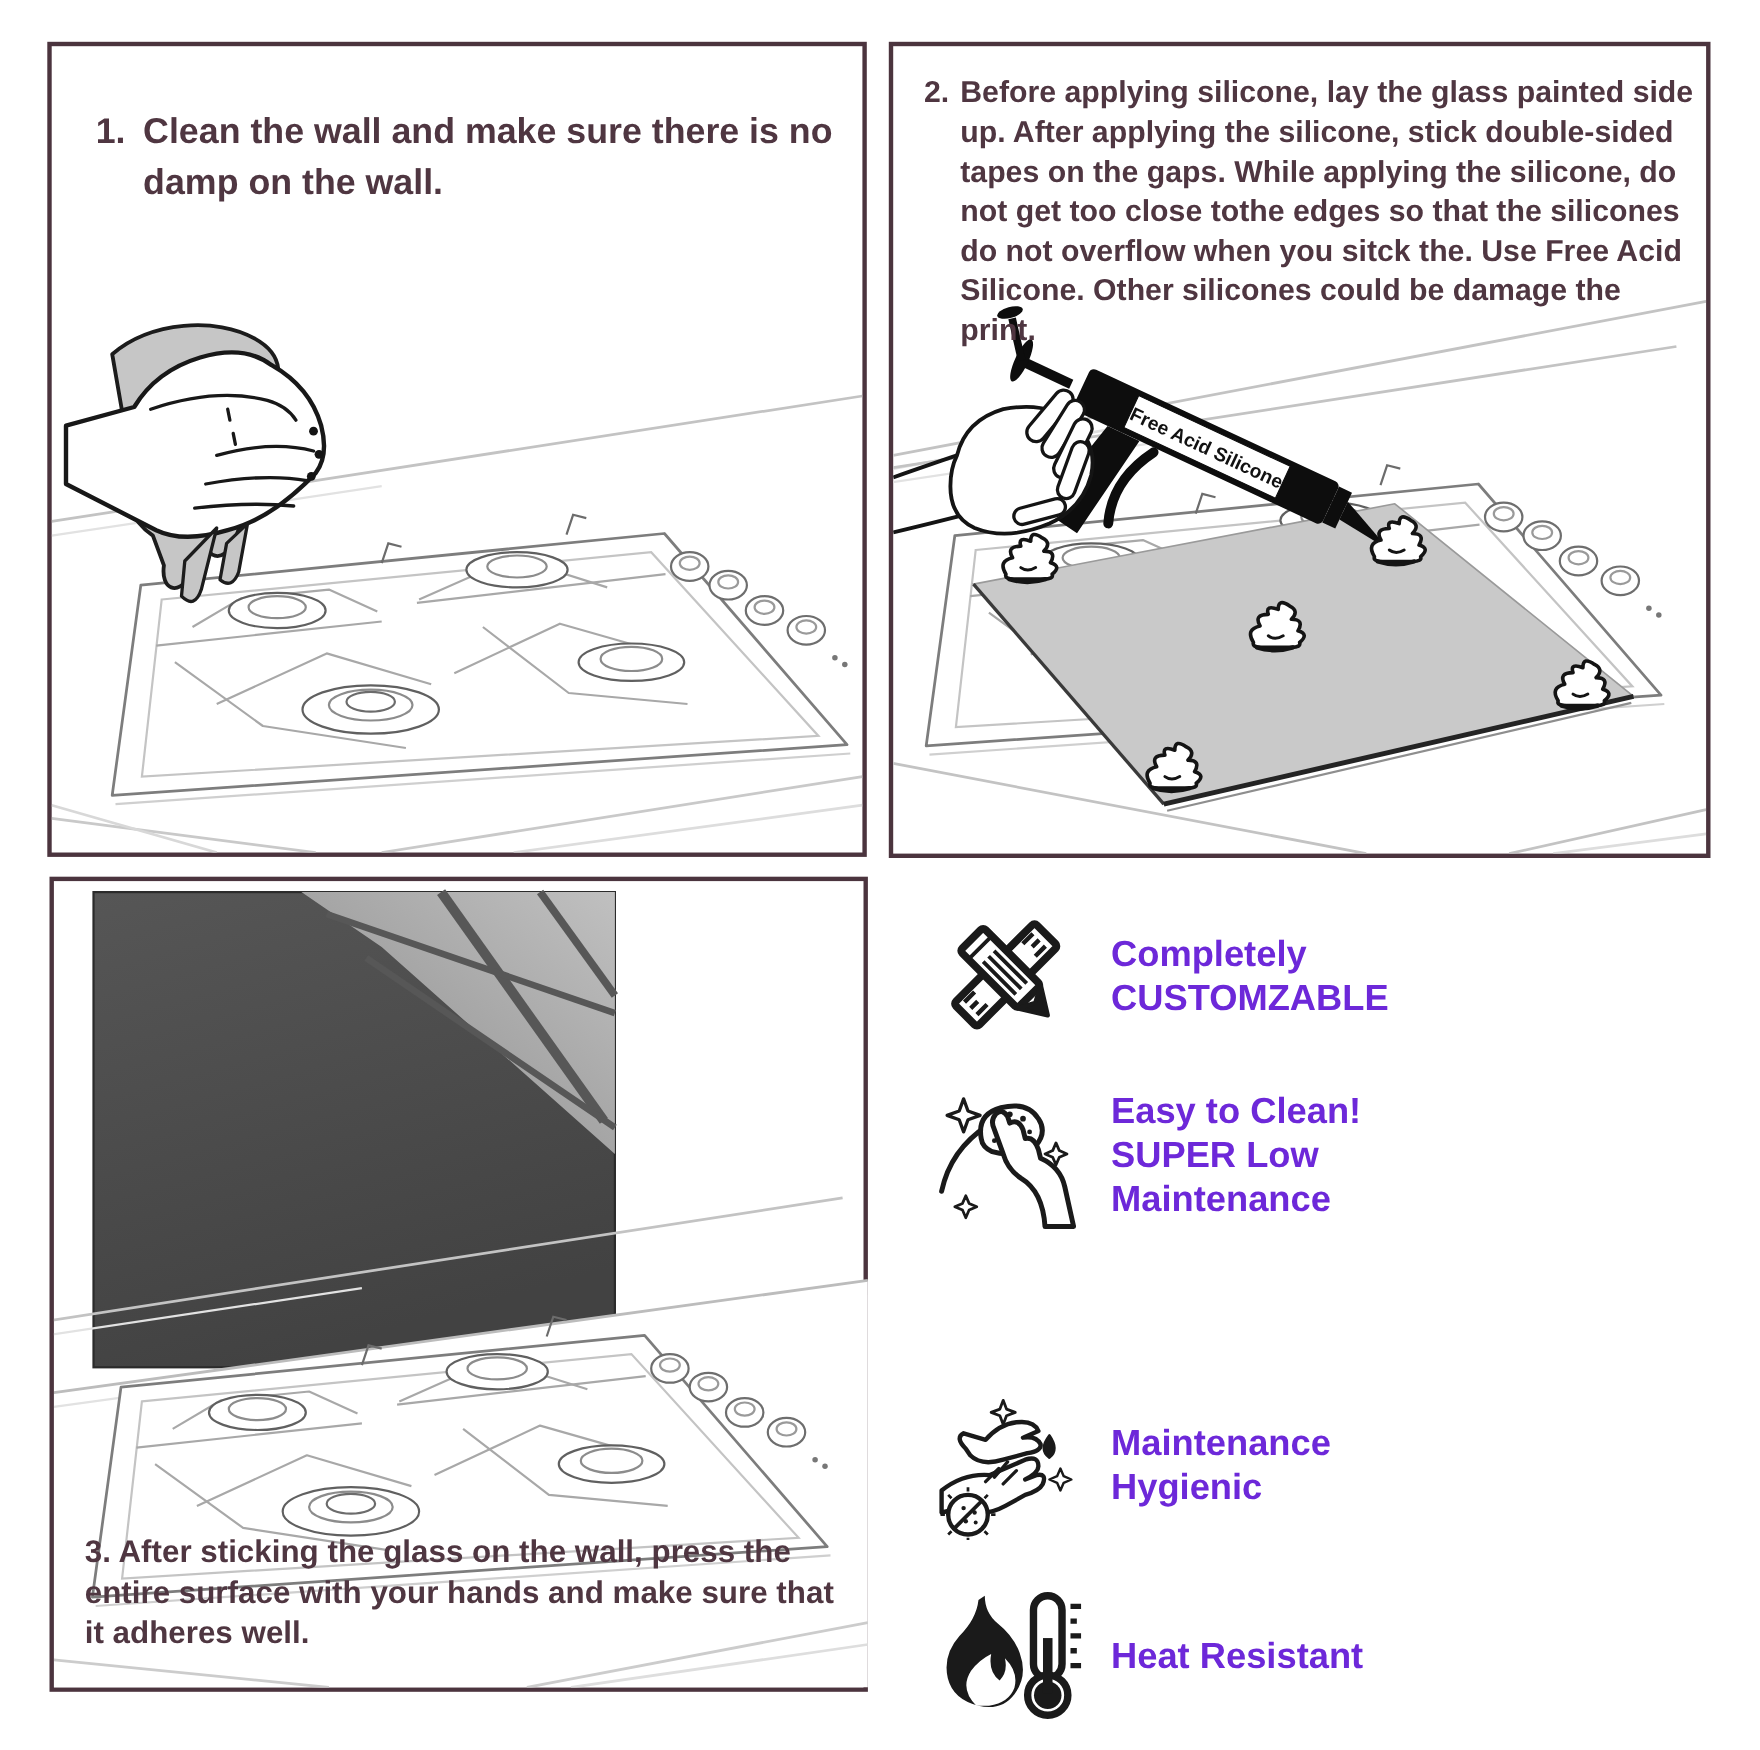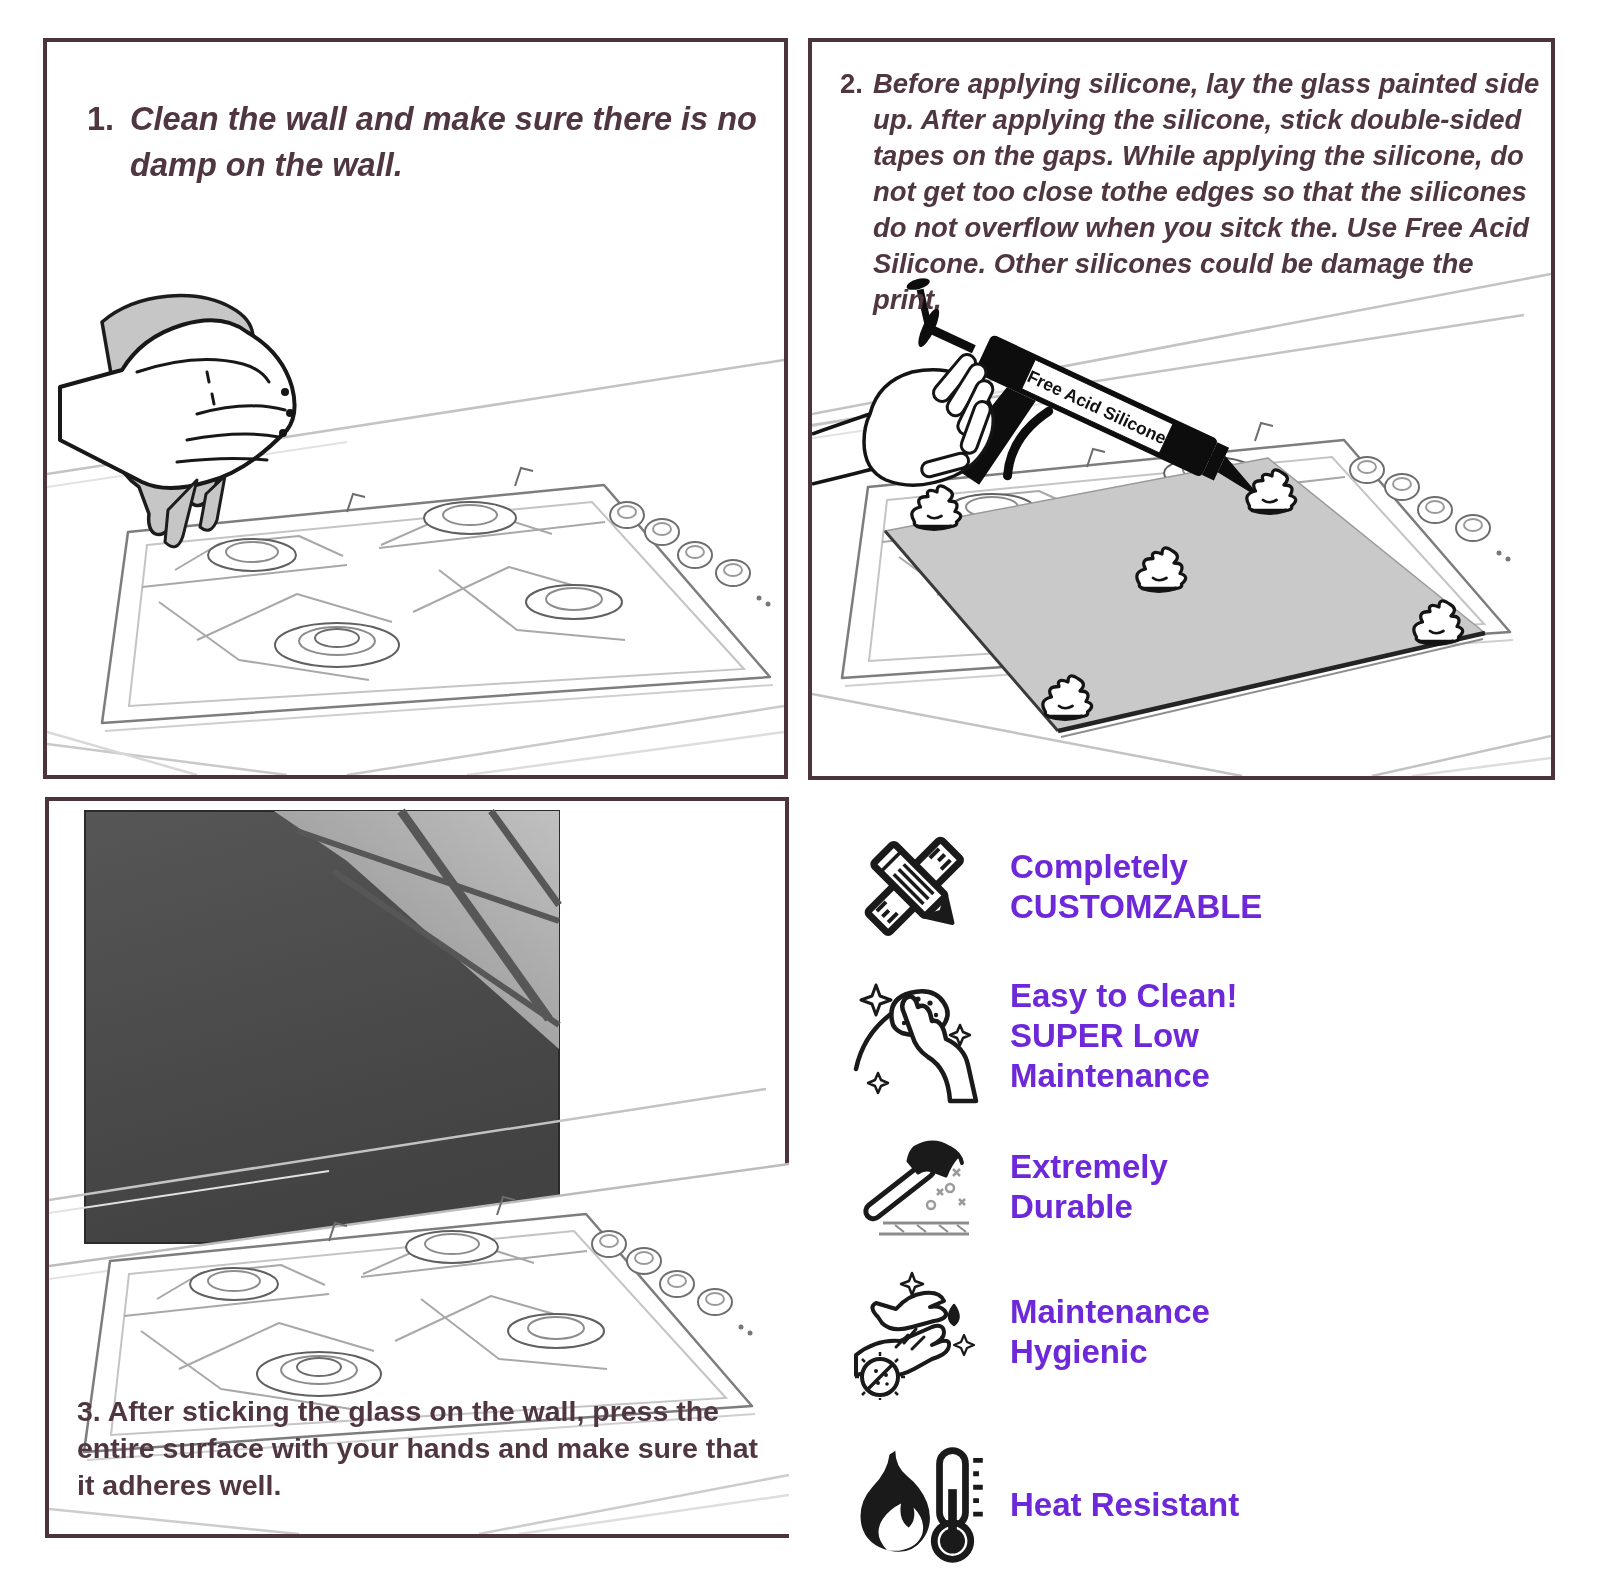--- a/index.html
+++ b/index.html
@@ -5,33 +5,33 @@
   html,body{margin:0;padding:0;background:#ffffff;}
   .stage{position:relative;width:1600px;height:1591px;background:#fff;overflow:hidden;
          font-family:"Liberation Sans", sans-serif;}
   .panel{position:absolute;border:4px solid #4b343e;background:#fff;box-sizing:border-box;}
   #panel1{left:43px;top:38px;width:745px;height:741px;}
   #panel2{left:808px;top:38px;width:747px;height:742px;}
   #panel3{left:45px;top:797px;width:744px;height:741px;}
   .illus{position:absolute;left:0;top:0;}
   .step{position:absolute;display:flex;color:#4f3641;font-weight:bold;}
   .step .num{flex:0 0 auto;}
-  .step .body{flex:1 1 auto;font-style:italic;}
+  .step .body{flex:1 1 auto;}
   #step1{left:40px;top:54px;width:682px;font-size:32.5px;line-height:1.42;gap:16px;}
   #step2{left:28px;top:24px;width:700px;font-size:27.5px;line-height:1.31;gap:10px;}
   #step3{position:absolute;left:28px;top:592px;width:706px;color:#4f3641;font-weight:bold;
          font-size:28.5px;line-height:1.3;}
   #step3 .num,#step3 .body{display:inline;}
   .features{position:absolute;left:840px;top:818px;width:660px;height:730px;}
   .feat{position:absolute;left:0;display:flex;align-items:center;}
   .feat .icon-box{flex:0 0 150px;display:flex;justify-content:center;align-items:center;}
   .feat .label{margin-left:20px;color:#6d28d9;font-weight:bold;font-size:33px;line-height:1.22;
                white-space:pre-line;}
   #feat1{top:8px;height:122px;}
-  #feat2{top:148px;height:140px;}
+  #feat2{top:162px;height:140px;}
   #feat3{top:310px;height:118px;}
   #feat4{top:444px;height:140px;}
   #feat5{top:626px;height:122px;}
   svg text{font-family:"Liberation Sans", sans-serif;}
 </style>
 </head>
 <body>
 
 <div class="stage">
 
@@ -274,44 +274,20 @@
             <path d="M112 56 L115 63 L122 66 L115 69 L112 76 L109 69 L102 66 L109 63 Z" stroke-width="2.5" fill="#ffffff"></path>
             <path d="M30 104 L33 111 L40 114 L33 117 L30 124 L27 117 L20 114 L27 111 Z" stroke-width="2.5" fill="#ffffff"></path>
           </g>
         </svg>
       </div>
       <div class="label">Easy to Clean!
 SUPER Low
 Maintenance</div>
     </div>
 
-    <div class="feat" id="feat3">
-      <div class="icon-box">
-        <svg width="120" height="112" viewBox="0 0 120 112">
-          <g stroke="#1a1a1a" stroke-width="5" fill="#ffffff" stroke-linejoin="round" stroke-linecap="round">
-            <rect x="4" y="52" width="82" height="15" rx="7.5" transform="rotate(-38 45 60)"></rect>
-            <path d="M60 16 Q78 6 94 16 L103 25 Q95 34 91 45 L78 40 Q69 37 63 42 L53 30 Q55 20 60 16 Z" fill="#1a1a1a" stroke-width="3"></path>
-            <path d="M95 17 Q105 22 107 32" fill="none" stroke-width="4"></path>
-          </g>
-          <g stroke="#9b9b9b" stroke-width="2.5" fill="none">
-            <path d="M98 38 l7 7 M105 38 l-7 7"></path>
-            <path d="M82 58 l6 6 M88 58 l-6 6"></path>
-            <path d="M104 68 l6 6 M110 68 l-6 6"></path>
-            <circle cx="95" cy="57" r="4"></circle>
-            <circle cx="76" cy="74" r="4"></circle>
-          </g>
-          <g stroke="#8d8d8d" fill="none">
-            <path d="M28 92 L114 92 M24 103 L114 103" stroke-width="3"></path>
-            <path d="M40 94 l9 7 M62 94 l9 7 M84 94 l9 7 M102 94 l9 7" stroke-width="2"></path>
-          </g>
-        </svg>
-      </div>
-      <div class="label">Extremely
-Durable</div>
-    </div>
 
     <div class="feat" id="feat4">
       <div class="icon-box">
         <svg width="135" height="135" viewBox="0 0 135 135">
           <g stroke="#1a1a1a" stroke-width="4" fill="#ffffff" stroke-linejoin="round" stroke-linecap="round">
             <path d="M30 52 Q20 42 28 38 L48 44 Q60 30 76 28 Q92 26 96 36 L82 42 Q94 40 98 48 Q99 54 86 56 L64 62 Q44 68 34 58 Z"></path>
             <path d="M8 90 Q28 74 52 76 L84 62 Q96 58 96 68 Q96 74 84 80 L94 76 Q104 74 100 84 Q97 90 84 94 L66 104 Q44 116 26 106 L8 110 Z"></path>
             <path d="M56 78 L68 64 M48 82 L60 70 M64 84 L76 72" fill="none" stroke-width="3"></path>
             <path d="M106 40 q9 13 0 20 q-10 -7 0 -20 Z" fill="#1a1a1a" stroke-width="2.5"></path>
             <path d="M64 8 L67 16 L75 19 L67 22 L64 30 L61 22 L53 19 L61 16 Z" stroke-width="2.5"></path>

